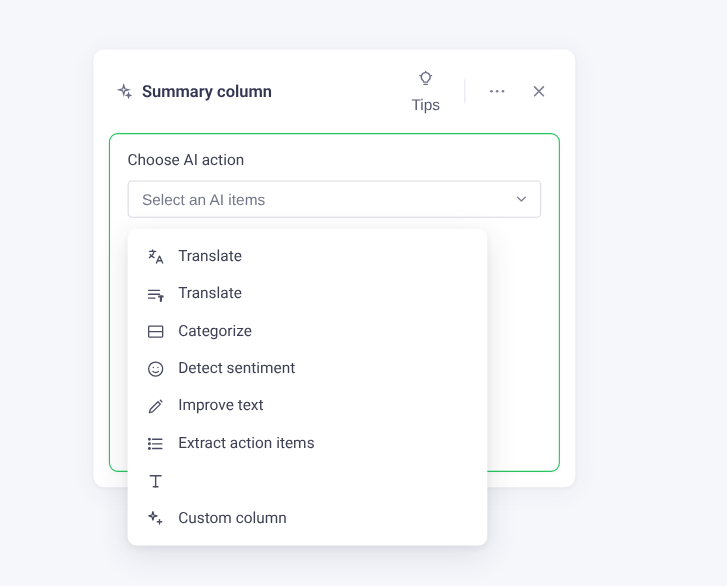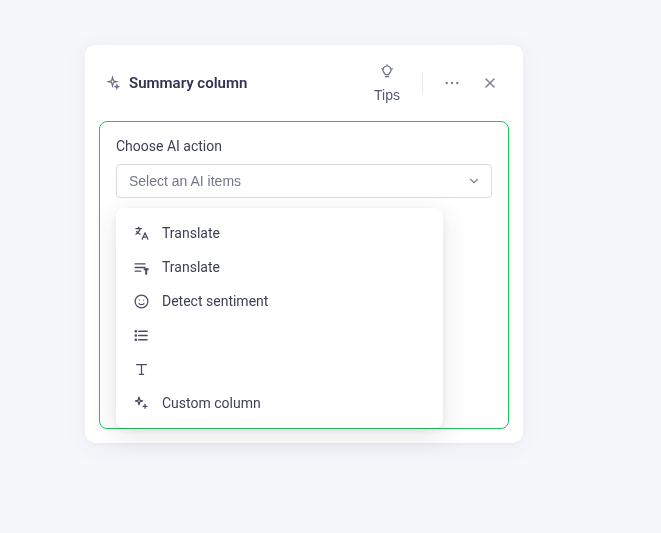--- a/index.html
+++ b/index.html
@@ -204,40 +204,59 @@
               <path d="M3 17h8"></path>
             <path d="M19 14v6"></path>
               <path d="M16 17h6" stroke-width="0"></path>
             <text x="16" y="21" font-size="9" fill="#4a4c63" font-family="sans-serif">T</text>
           </svg>
         </span>
         <span>Translate</span>
       </div>
       <div class="dropdown-item">
         <span class="item-icon">
+          <svg width="17" height="17" viewBox="0 0 24 24" fill="none" stroke="#4a4c63" stroke-width="1.7">
+            <rect x="3" y="5" width="18" height="14" rx="1"></rect>
+              <path d="M3 12h18"></path>
+          </svg>
+        </span>
+        <span>Categorize</span>
+      </div>
+      <div class="dropdown-item">
+        <span class="item-icon">
           <svg width="17" height="17" viewBox="0 0 24 24" fill="none" stroke="#4a4c63" stroke-width="1.7" stroke-linecap="round">
             <circle cx="12" cy="12" r="9"></circle>
               <path d="M9 10h.01"></path>
               <path d="M15 10h.01"></path>
               <path d="M8.5 15c1 1 2.2 1.5 3.5 1.5s2.5-.5 3.5-1.5"></path>
           </svg>
         </span>
         <span>Detect sentiment</span>
+      </div>
+      <div class="dropdown-item">
+        <span class="item-icon">
+          <svg width="17" height="17" viewBox="0 0 24 24" fill="none" stroke="#4a4c63" stroke-width="1.7" stroke-linecap="round" stroke-linejoin="round">
+            <path d="M4 20l4-1 10-10-3-3L5 16l-1 4z"></path>
+              <path d="M18 4l2 2"></path>
+          </svg>
+        </span>
+        <span>Improve text</span>
       </div>
       <div class="dropdown-item">
         <span class="item-icon">
           <svg width="17" height="17" viewBox="0 0 24 24" fill="none" stroke="#4a4c63" stroke-width="1.8" stroke-linecap="round">
             <path d="M8 6h12"></path>
               <path d="M8 12h12"></path>
               <path d="M8 18h12"></path>
             <circle cx="4" cy="6" r="1" fill="#4a4c63"></circle>
               <circle cx="4" cy="12" r="1" fill="#4a4c63"></circle>
               <circle cx="4" cy="18" r="1" fill="#4a4c63"></circle>
           </svg>
         </span>
+        <span>Extract action items</span>
       </div>
       <div class="dropdown-item">
         <span class="item-icon">
           <svg width="17" height="17" viewBox="0 0 24 24" fill="none" stroke="#4a4c63" stroke-width="1.8" stroke-linecap="round">
             <path d="M5 5h14"></path>
               <path d="M12 5v14"></path>
               <path d="M9 19h6"></path>
           </svg>
         </span>
       </div>

